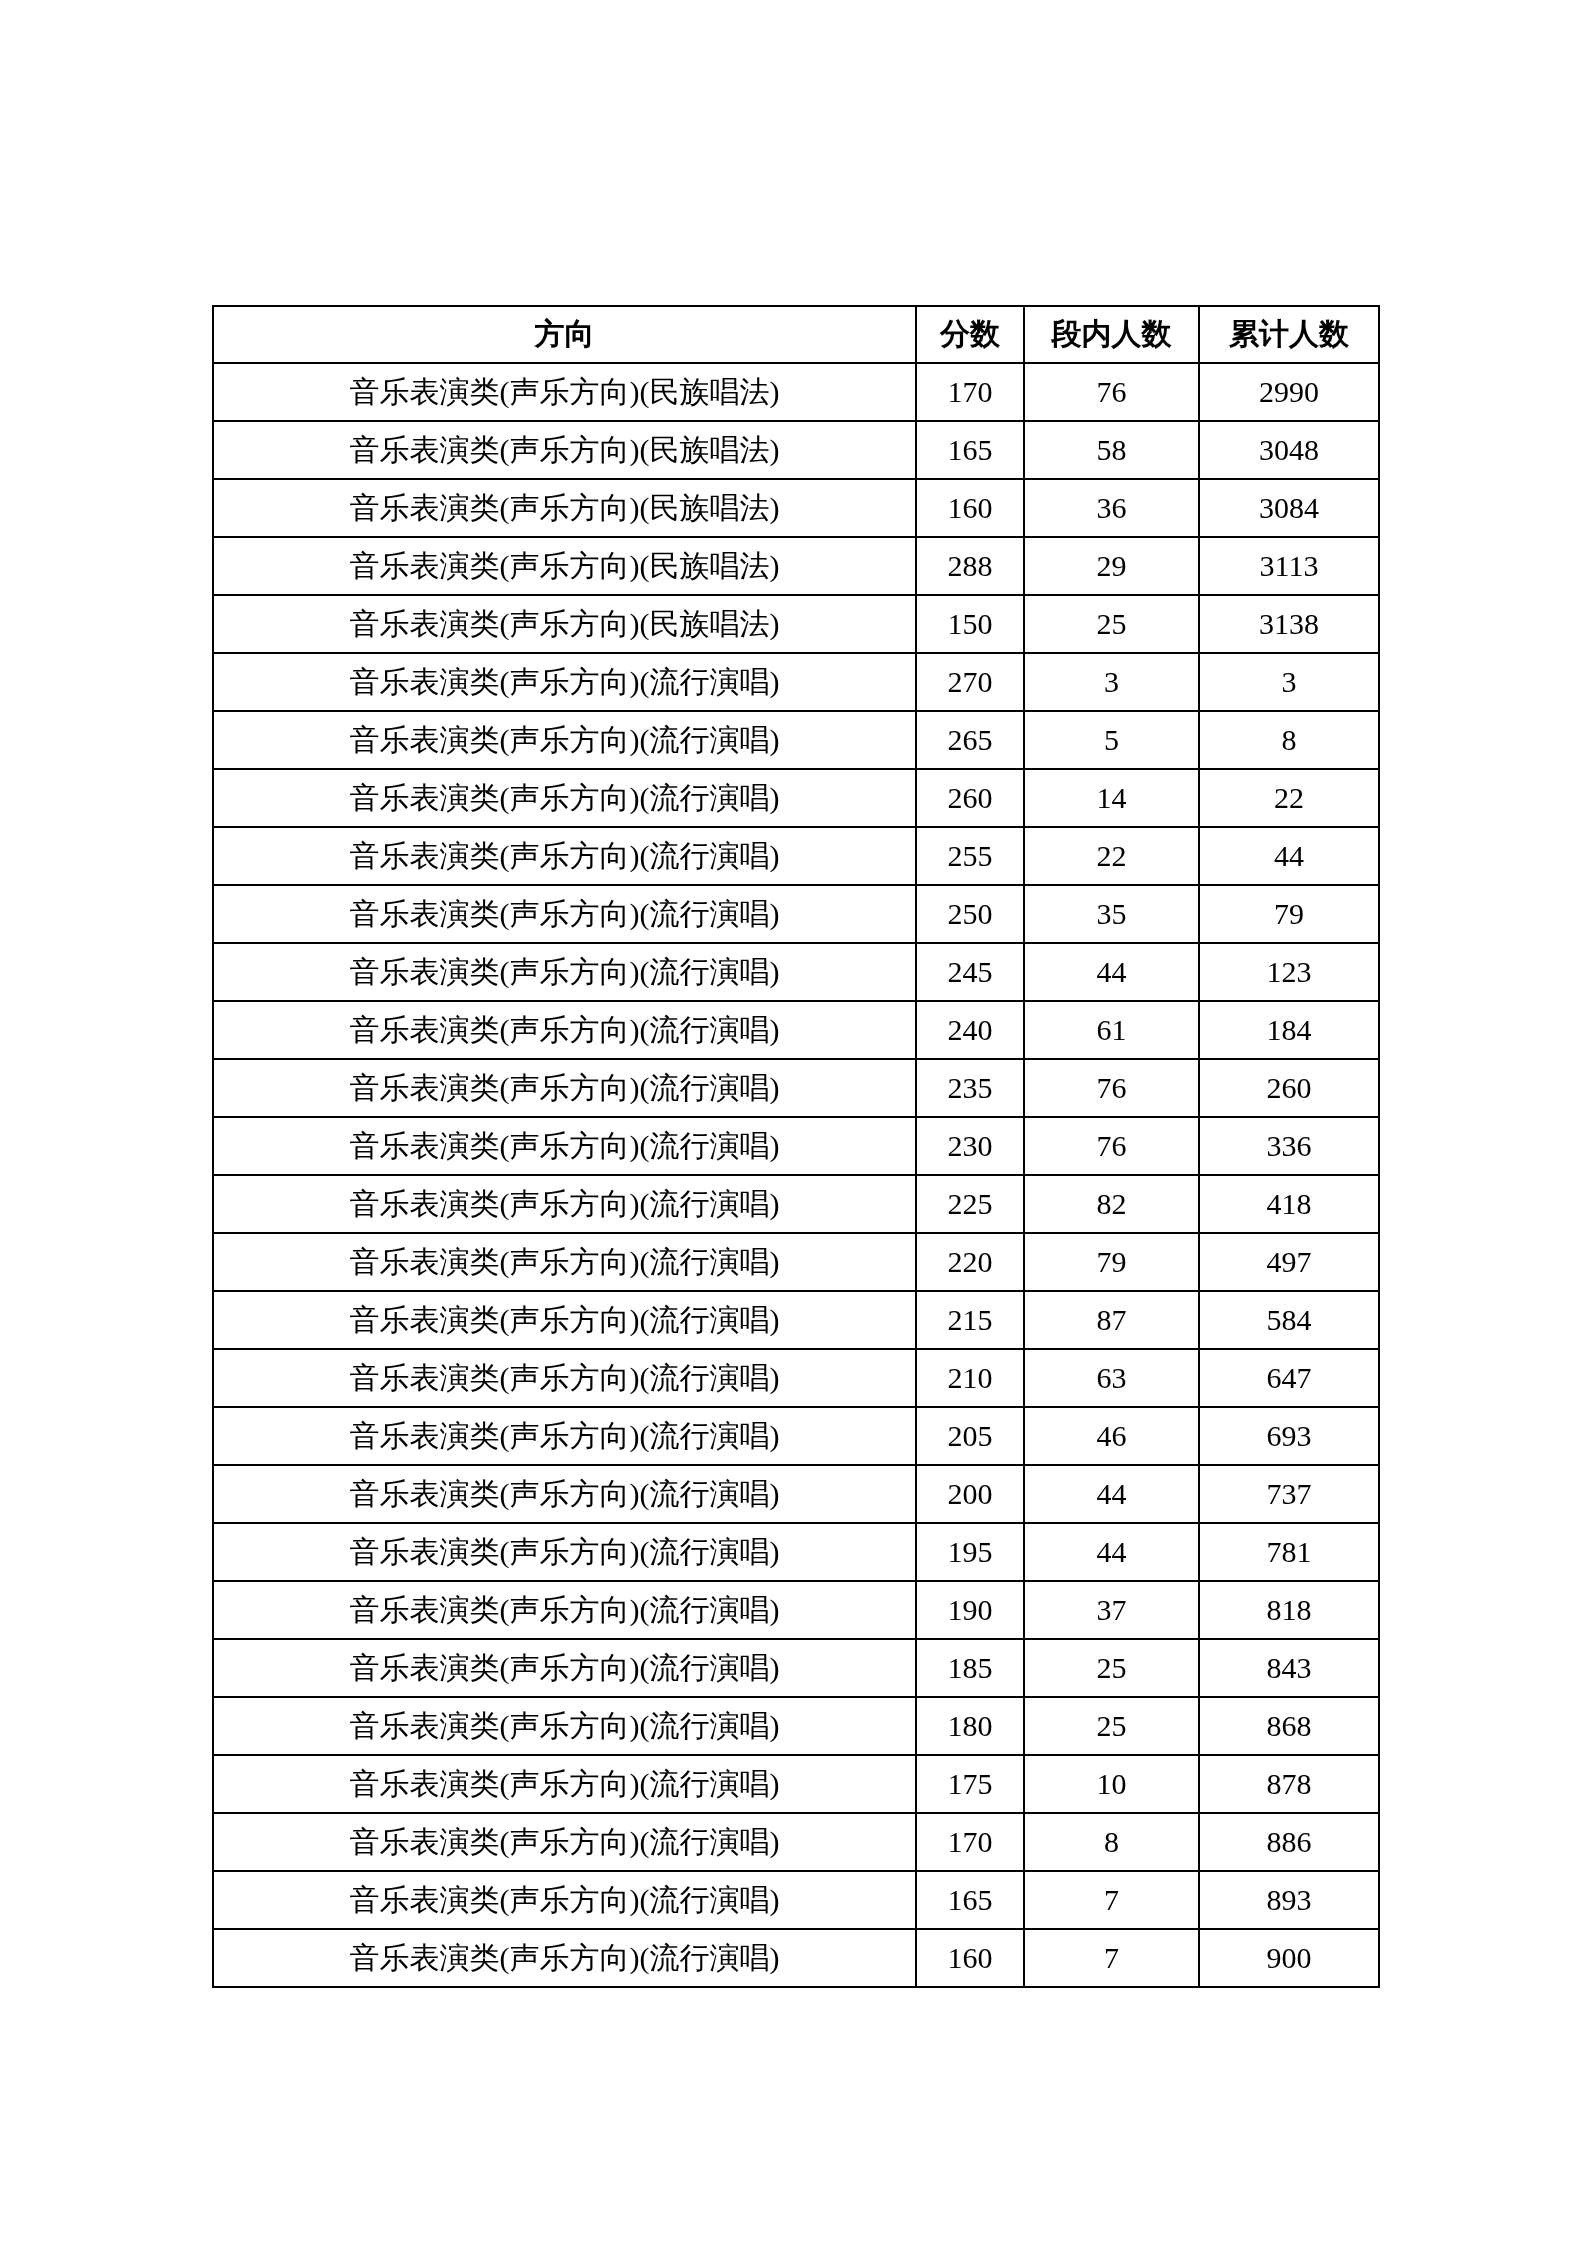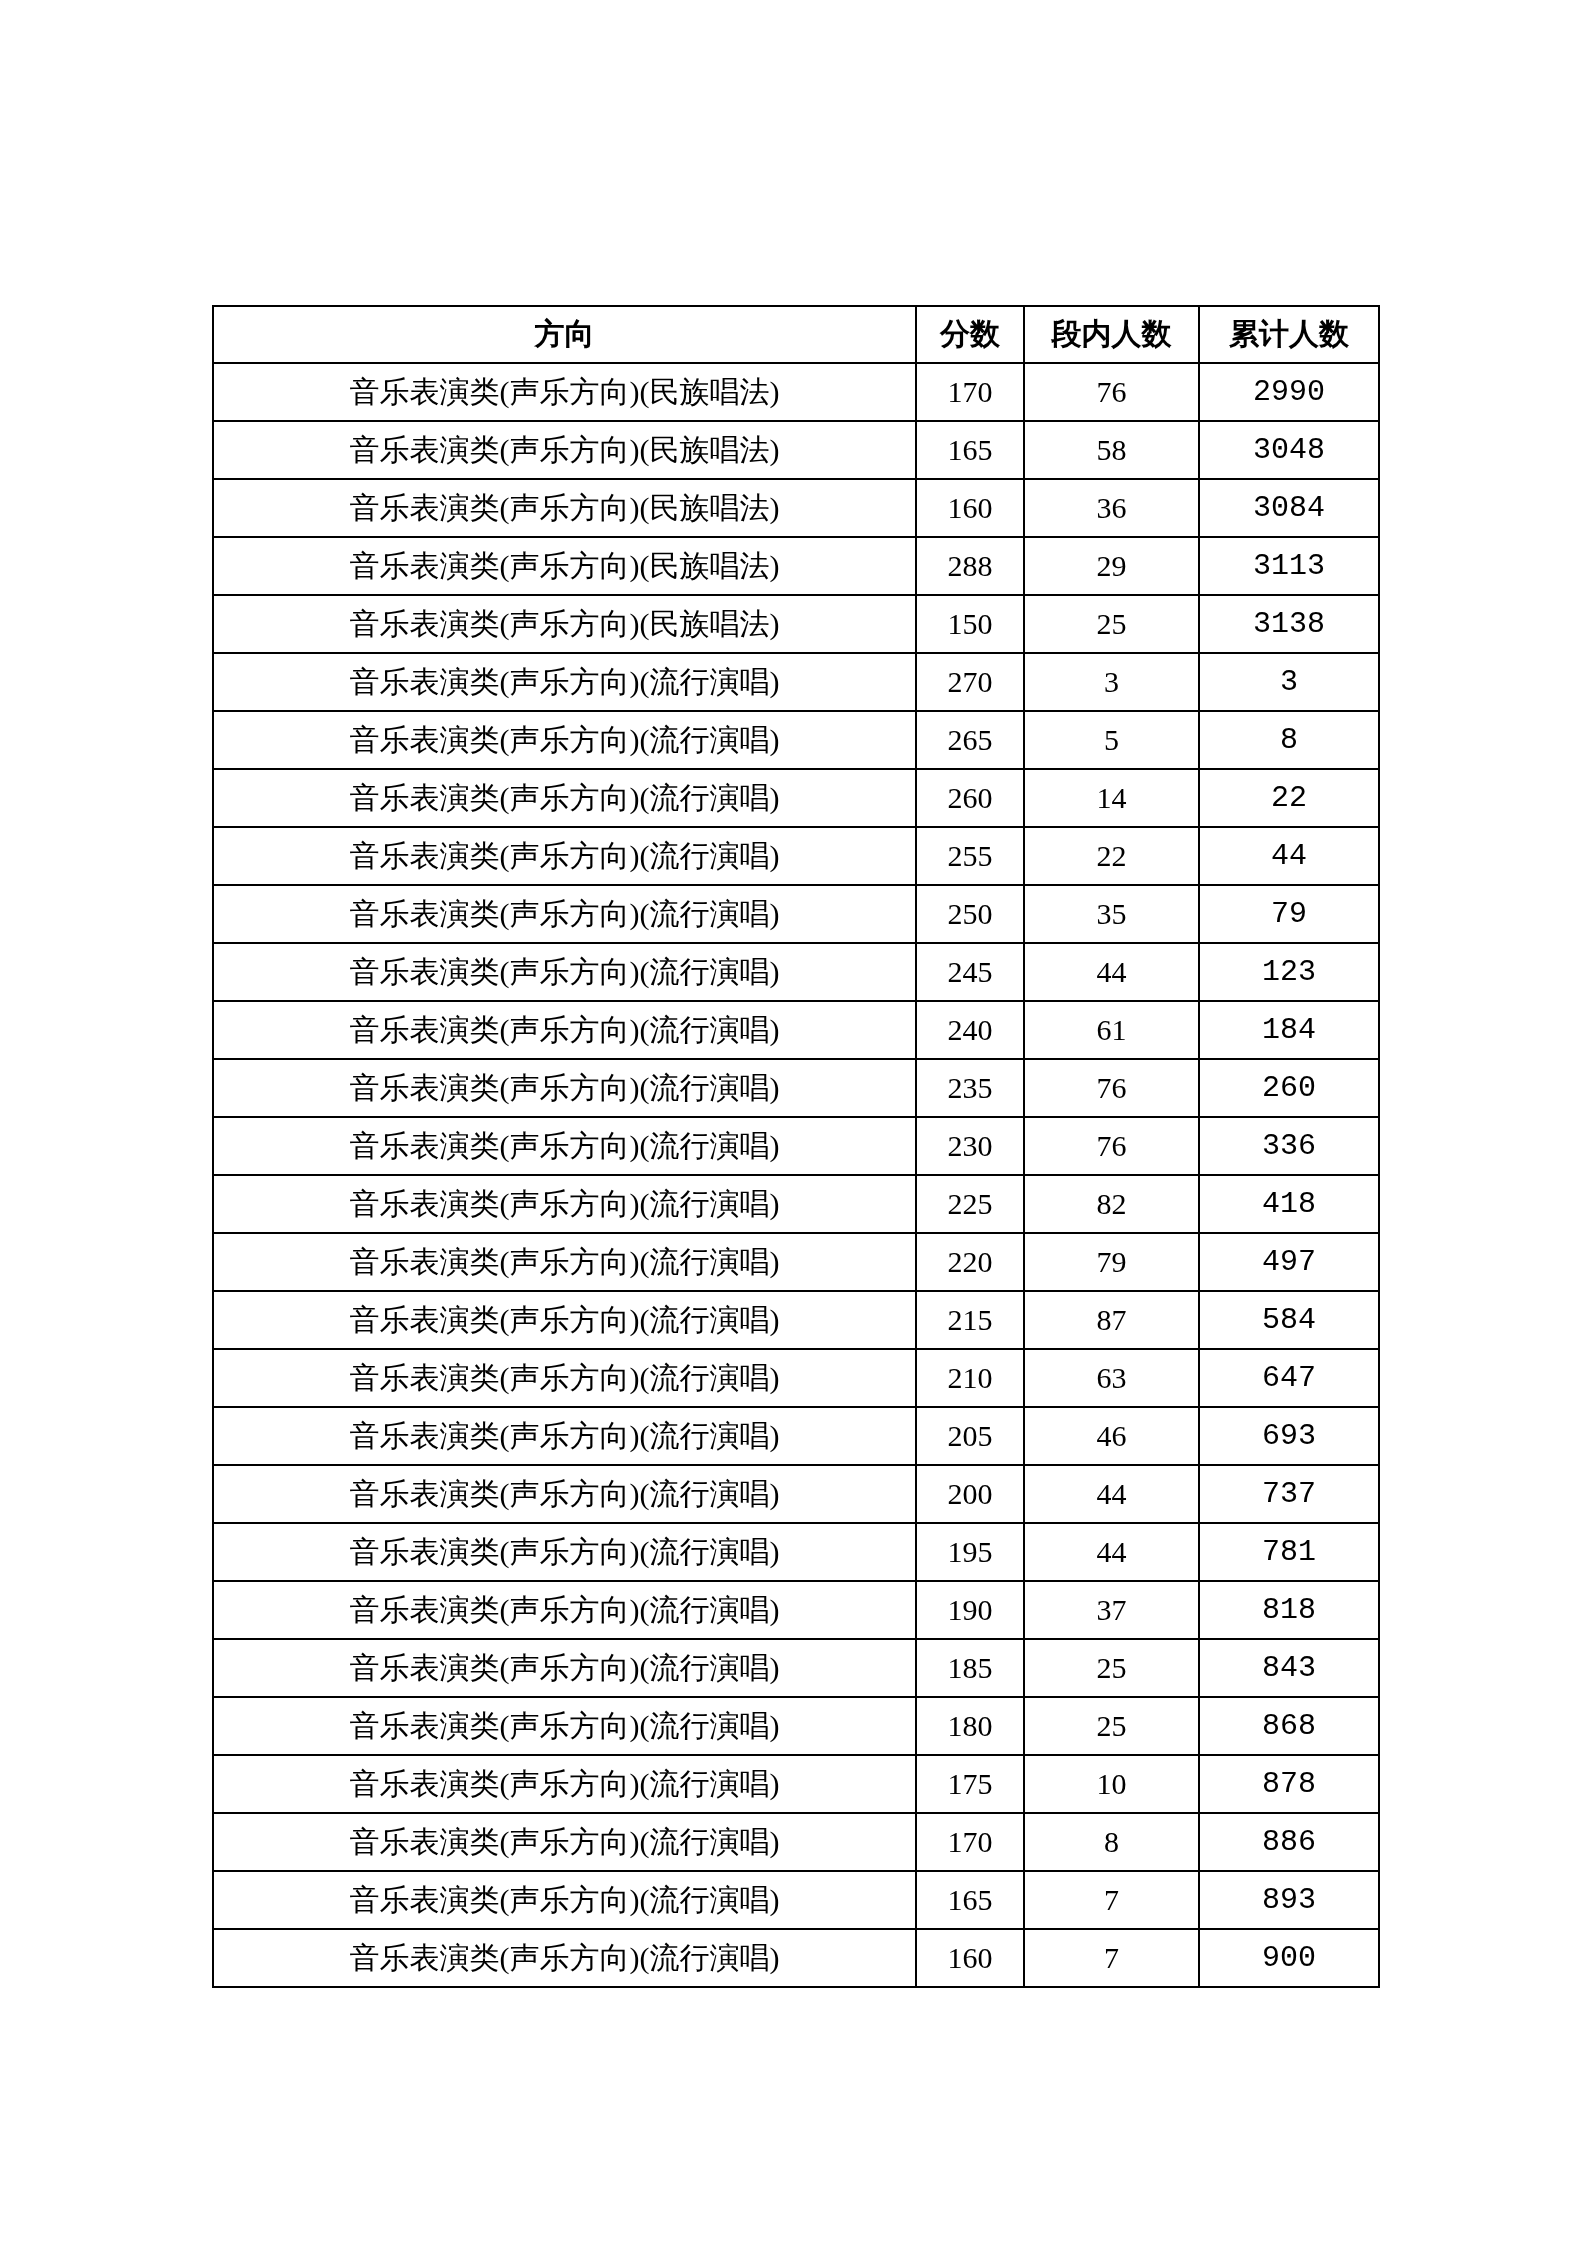--- a/index.html
+++ b/index.html
@@ -41,21 +41,21 @@
     font-size: 30px;
   }
   table.score-table td {
     height: 56px;
     font-size: 30px;
     font-weight: normal;
   }
   .col-0 { width: 703px; }
   .col-1 { width: 108px; }
   .col-2 { width: 175px; }
-  .col-3 { width: 180px; font-family: Liberation Mono, monospace; }
+  .col-3 { width: 180px; }
   .footer {
     position: absolute;
     left: 0;
     top: 2042px;
     width: 100%;
     text-align: center;
     font-size: 31px;
     letter-spacing: 1px;
   }
   .footer .footer-part {

